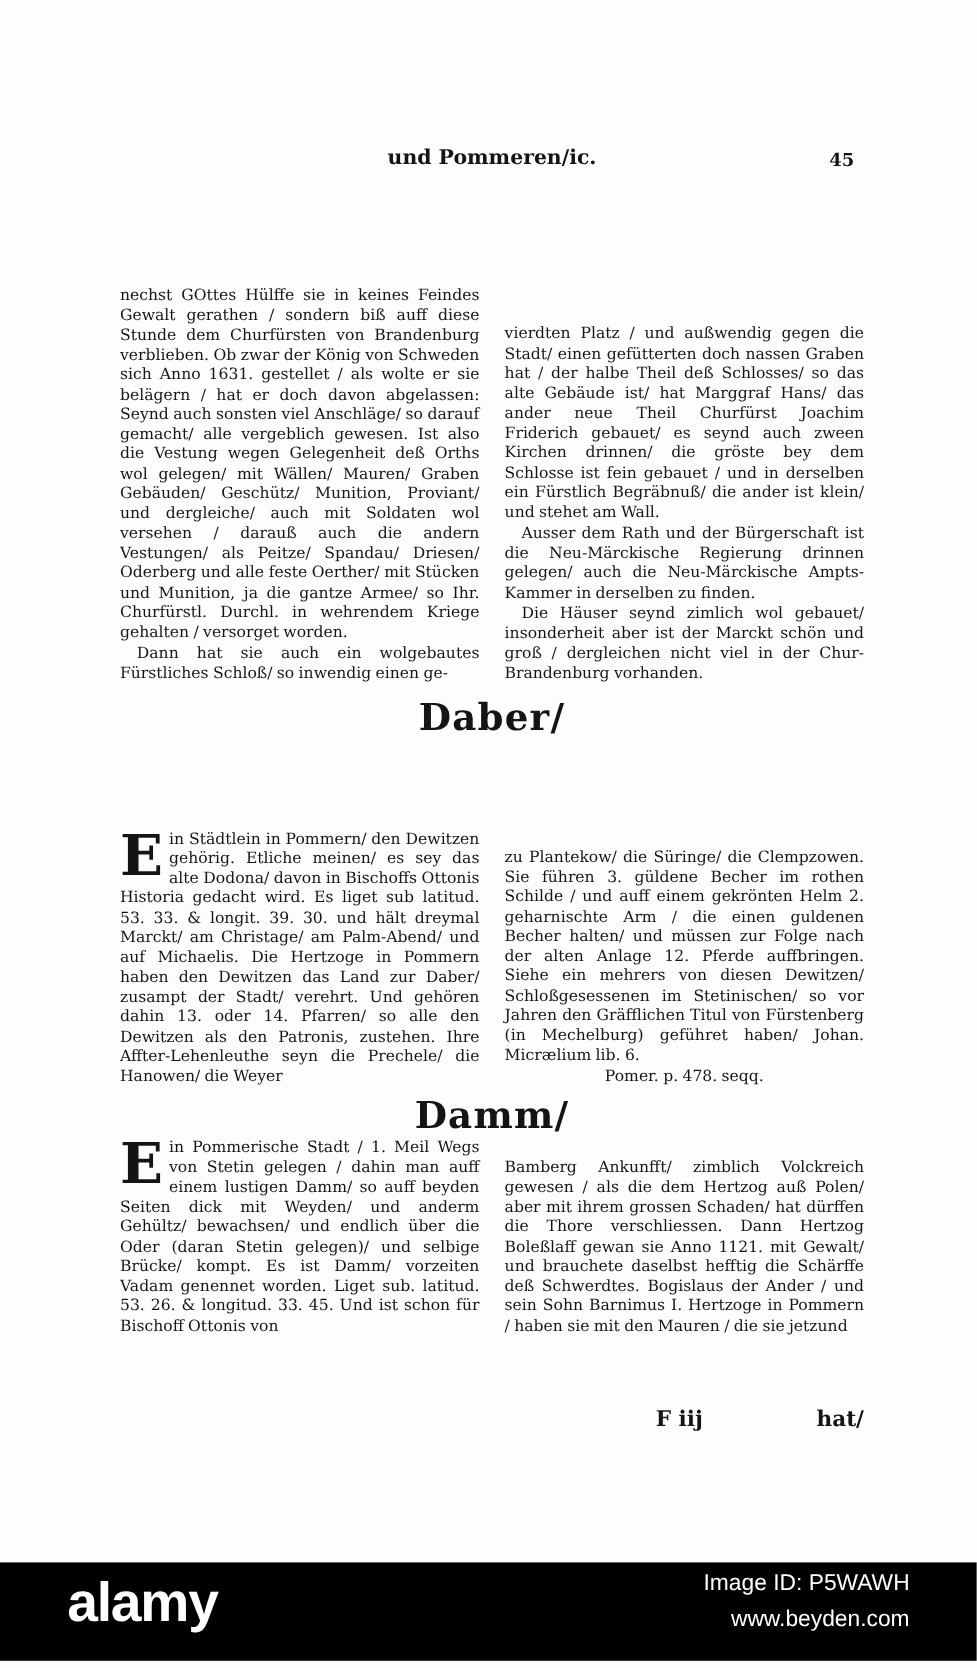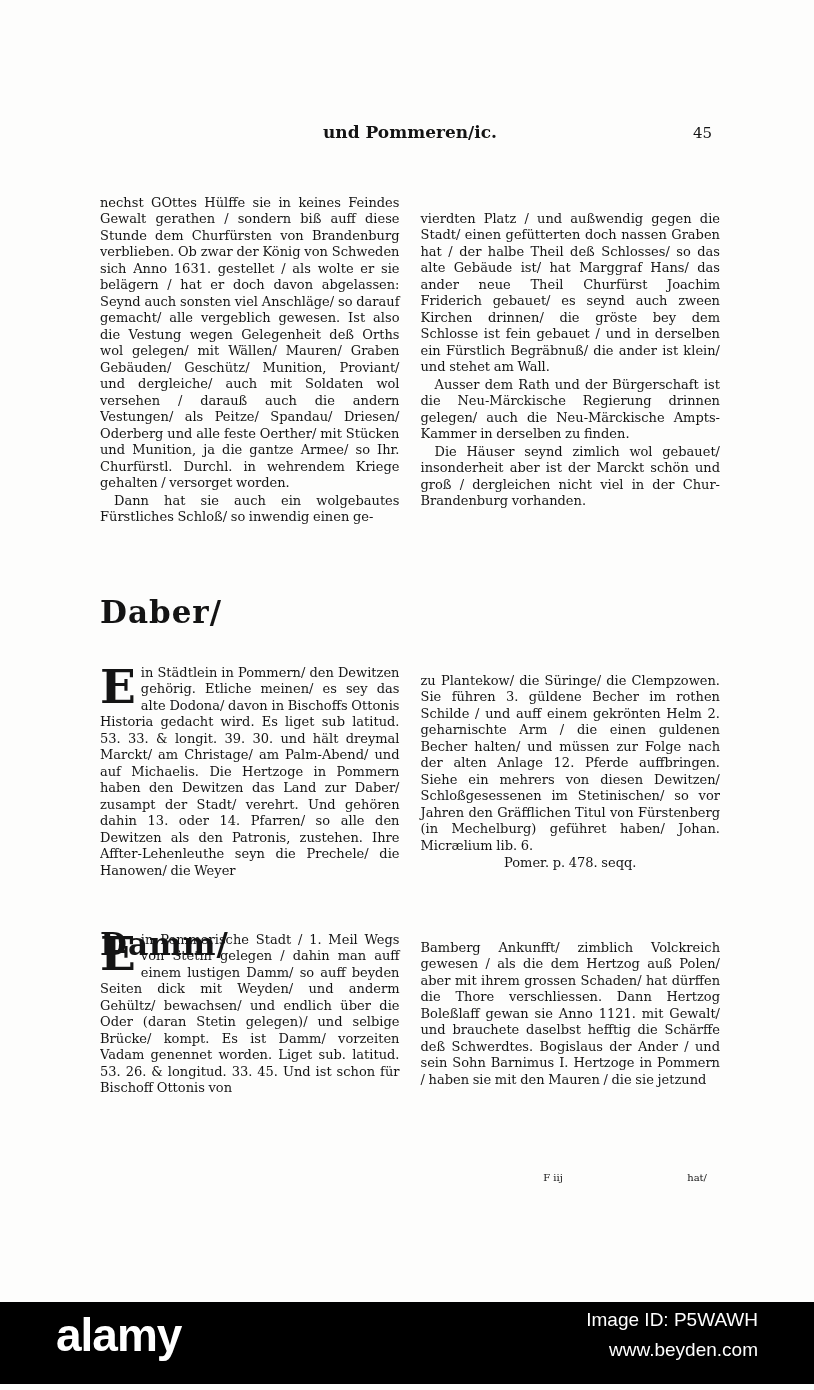--- a/index.html
+++ b/index.html
@@ -15,27 +15,27 @@
   
   .scan-page { position:absolute; inset:0; background:#fdfdfc;padding-left:44px; }
 
   
   .page-header {
     position:absolute; top:122px; left:100px; width:620px;
     text-align:center; font-weight:bold; font-size:17px;
   }
   .page-number {
     position:absolute; right:8px; top:2px;
-    font-weight:normal; font-size:15px;
+    font-weight:bold; font-size:15px;
   }
 
   
   .twocol {
     position:absolute; left:100px; width:620px;
-    display:flex; align-items:center;
+    display:flex; align-items:flex-end;
   }
   .col {
     flex:1; text-align:justify;
     font-size:13px; line-height:16.5px;
     overflow:hidden;
     word-spacing:-0.5px;
   }
   .col.left  { padding-right:10px; }
   .col.right { padding-left:10px; }
   .divider { width:1px; background:#4a4a48; }
@@ -51,34 +51,34 @@
     font-weight:bold;
     padding:2px 5px 0 0;
   }
 
   
   .taper { text-align:center; }
 
   
   .section-heading {
     position:absolute; left:100px; width:620px;
+    text-align:center;
     font-weight:bold; font-size:31px;
     letter-spacing:1px;
-    margin-top:14px;
   }
   #sec1   { top:150px;  height:420px; }
   #h-daber{ top:580px; }
   #daber  { top:638px;  height:268px; }
   #h-damm { top:912px; }
   #damm   { top:914px;  height:200px; }
 
   
   .bottom-line {
-    position:absolute; top:1172px; left:399px; width:308px;
-    font-size:10px; font-weight:normal;
+    position:absolute; top:1172px; left:412px; width:308px;
+    font-size:18px; font-weight:bold;
   }
   .signature { display:block; text-align:center; }
   .catchword { position:absolute; right:0; top:0; }
 
   
   .alamy-bar {
     position:absolute; left:0; top:1302px;
     width:814px; height:82px;
     background:#000000;
     display:flex; align-items:center; justify-content:space-between;

